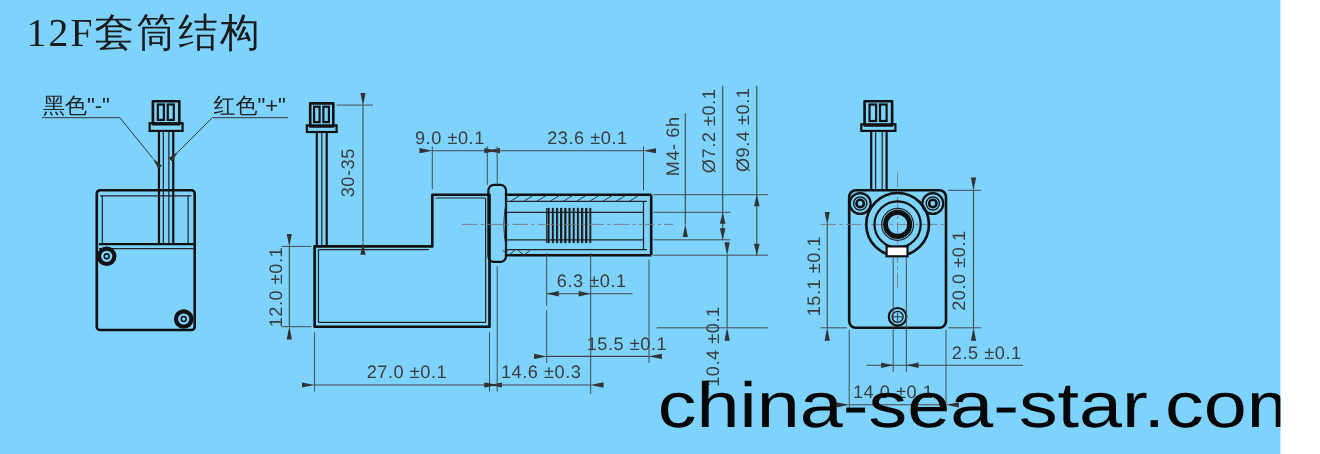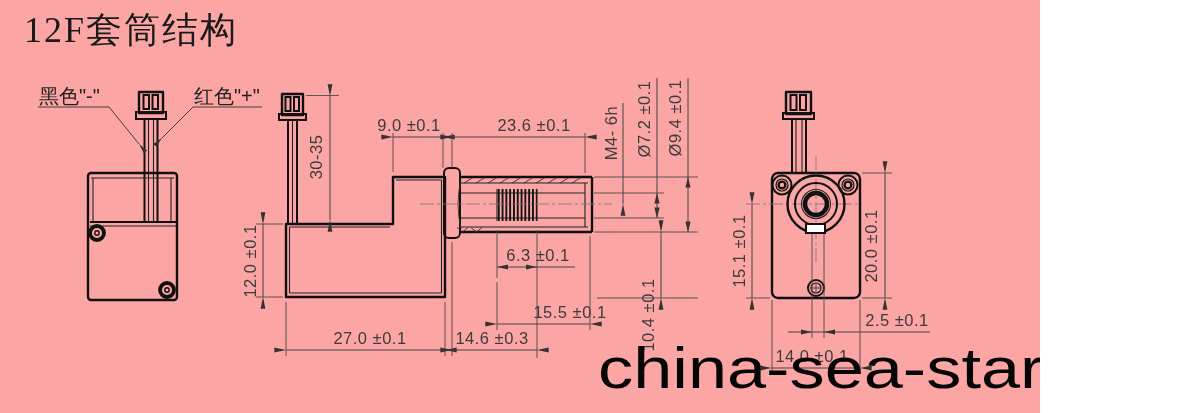--- a/index.html
+++ b/index.html
@@ -1,16 +1,16 @@
 <!DOCTYPE html>
 <html><head>
 <meta charset="utf-8">
 <style>
   html,body{margin:0;padding:0;background:#fff;}
-  .stage{position:relative;width:1040px;height:413px;background:#fca5a5;overflow:hidden;
+  .stage{position:relative;width:1164px;height:413px;background:#7dd3fc;overflow:hidden;
          font-family:"Liberation Sans",sans-serif;}
   svg{display:block;}
   .edge{stroke:#111;stroke-width:2.4;fill:none;stroke-linejoin:round;stroke-linecap:butt;}
   .edge2{stroke:#111;stroke-width:2;fill:none;}
   .thin{stroke:#222;stroke-width:1.1;fill:none;}
   .hair{stroke:#333;stroke-width:0.9;fill:none;}
   .dim{stroke:#444;stroke-width:1;fill:none;}
   .ext{stroke:#4a4a4a;stroke-width:0.9;fill:none;}
   .cl{stroke:#777;stroke-width:0.8;fill:none;stroke-dasharray:14 3 3 3;}
   .dimtext{font:16.5px "Liberation Sans",sans-serif;fill:#3c3c3c;letter-spacing:0.5px;}

